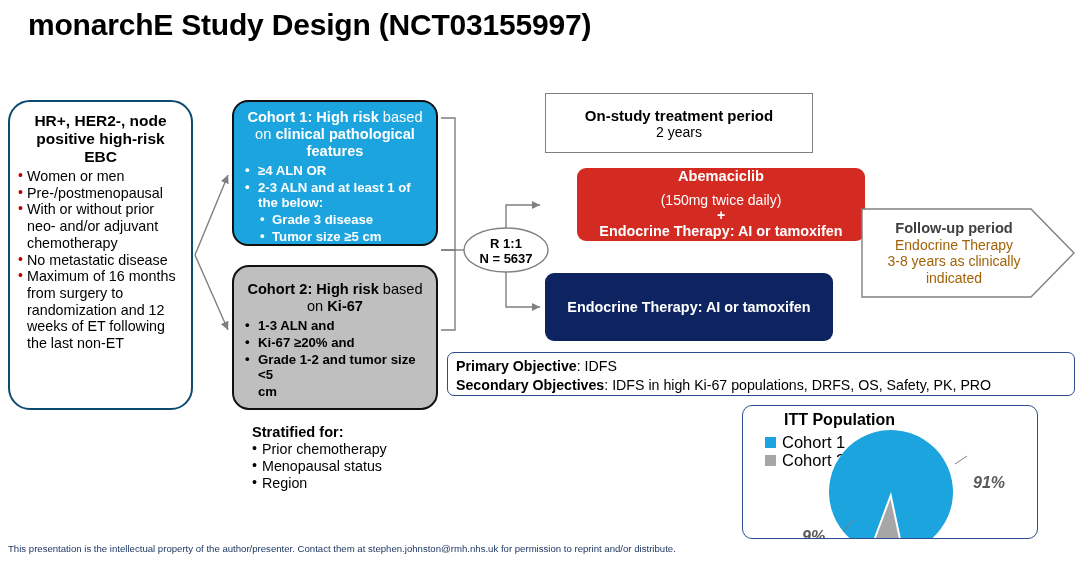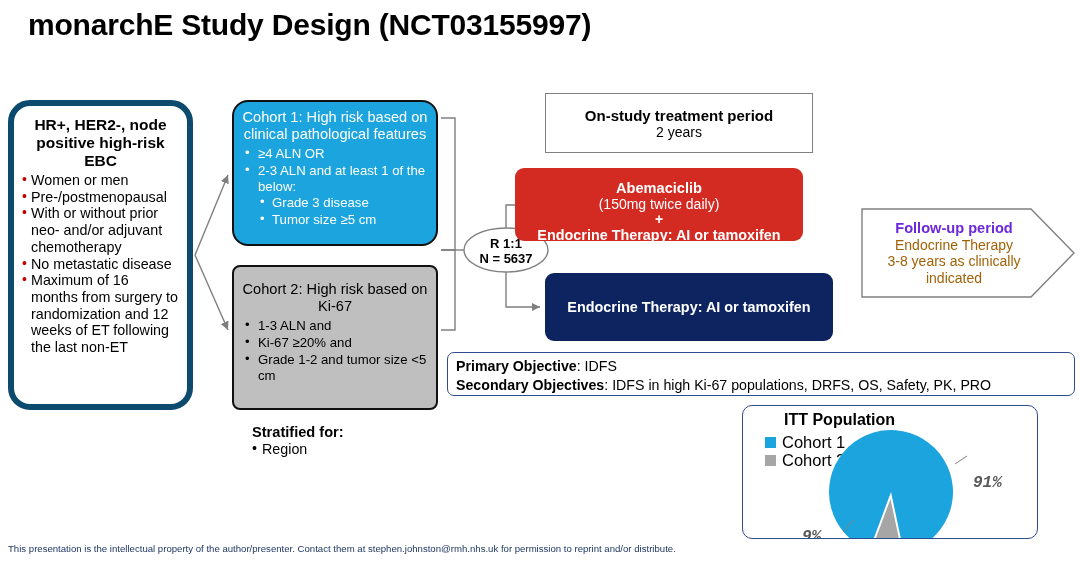--- a/index.html
+++ b/index.html
@@ -17,21 +17,21 @@
     font-size: 30px; font-weight: bold; color: #000;
     letter-spacing: -0.2px;
   }
 
   
   .rbox { position: absolute; }
 
   
   #eligibility {
     left: 8px; top: 100px; width: 185px; height: 310px;
-    border: 6px solid #0c4a6e; border-radius: 22px;
+    border: 2px solid #0c4a6e; border-radius: 22px;
     background: #fff;
     padding: 10px 8px 6px 8px;
   }
   #eligibility .hdr {
     font-size: 15.5px; font-weight: bold; text-align: center;
     line-height: 1.16; color: #000; margin-bottom: 2px;
   }
   .blist { list-style: none; }
   .blist li {
     position: relative; font-size: 14.3px; line-height: 1.17;
@@ -43,32 +43,32 @@
   }
 
   
   #cohort1 {
     left: 232px; top: 100px; width: 206px; height: 146px;
     background: #1BA4DD; border: 2px solid #111; border-radius: 16px;
     padding: 7px 6px 4px 6px; color: #fff;
   }
   #cohort2 {
     left: 232px; top: 265px; width: 206px; height: 145px;
-    background: #BFBFBF; border: 2px solid #111; border-radius: 8px;
+    background: #BFBFBF; border: 2px solid #111; border-radius: 17px;
     padding: 14px 6px 4px 6px; color: #000;
   }
   .cohort-hdr {
     font-size: 14.6px; text-align: center; line-height: 1.16;
     margin-bottom: 3px;
   }
-  .cohort-hdr b { font-weight: normal; }
+  .cohort-hdr b { font-weight: bold; }
   .dashlist { list-style: none; }
   .dashlist li {
     position: relative; font-size: 13.2px; line-height: 1.2;
-    padding-left: 18px; margin-bottom: 1px;
+    padding-left: 18px; margin-bottom: 1px; font-weight: bold;
   }
   .dashlist li::before {
     content: "•"; position: absolute; left: 5px; top: -1px;
   }
   .dashlist li.sub { padding-left: 32px; }
   .dashlist li.sub::before { left: 20px; }
   .dashlist li.cont { padding-left: 18px; }
   .dashlist li.cont::before { content: ""; }
 
   
@@ -85,46 +85,46 @@
   #onstudy {
     left: 545px; top: 93px; width: 268px; height: 60px;
     border: 1px solid #808080; background: #fff;
     display: flex; flex-direction: column; align-items: center; justify-content: center;
   }
   #onstudy .l1 { font-size: 15px; font-weight: bold; color: #000; }
   #onstudy .l2 { font-size: 14px; color: #000; }
 
   
   #arm-abema {
-    left: 515px; top: 168px; width: 288px; height: 73px;
+    left: 577px; top: 168px; width: 288px; height: 73px;
     background: #D32A22; border-radius: 9px;
-    color: #fff; text-align: center; padding-top: 12px;
+    color: #fff; text-align: center; padding-top: 0;
   }
   #arm-abema .l1 { font-size: 14.6px; font-weight: bold; }
-  #arm-abema .l2 { font-size: 14px; }
+  #arm-abema .l2 { font-size: 14px; margin-top: 8px; }
   #arm-abema .l3 { font-size: 14px; font-weight: bold; line-height: 1.05; }
   #arm-abema .l4 { font-size: 14.4px; font-weight: bold; }
 
   #arm-et {
     left: 545px; top: 273px; width: 288px; height: 68px;
     background: #0D2460; border-radius: 9px;
     color: #fff; display: flex; align-items: center; justify-content: center;
   }
   #arm-et .l1 { font-size: 14.4px; font-weight: bold; }
 
   
   #followup {
     left: 861px; top: 208px; width: 214px; height: 90px;
   }
   #followup .chev-text {
     position: absolute; left: 0; top: 0; width: 186px; height: 90px;
     display: flex; flex-direction: column; align-items: center; justify-content: center;
     text-align: center; line-height: 1.18;
   }
-  #followup .f1 { font-size: 14.6px; font-weight: bold; color: #6d28d9; }
+  #followup .f1 { font-size: 14.6px; font-weight: bold; color: #404040; }
   #followup .f2, #followup .f3, #followup .f4 { font-size: 14px; color: #a16207; }
 
   
   #objectives {
     left: 447px; top: 352px; width: 628px; height: 44px;
     border: 1px solid #2F4C8E; border-radius: 7px; background: #fff;
     padding: 4px 8px;
   }
   #objectives .row { font-size: 14.2px; color: #000; line-height: 1.32; }
   #objectives .row b { font-weight: bold; }
@@ -138,21 +138,21 @@
   #itt .itt-title {
     position: absolute; left: 10px; top: 5px;
     font-size: 16px; font-weight: bold; color: #000; margin-left: 31px;
   }
   #itt .legend { position: absolute; left: 22px; top: 28px; }
   #itt .leg-row { display: flex; align-items: center; margin-bottom: 1px; }
   #itt .sw { width: 11px; height: 11px; margin-right: 6px; display: inline-block; }
   #itt .leg-label { font-size: 16.5px; color: #000; line-height: 1.05; }
   #itt .pct {
     position: absolute; font-size: 16px; font-weight: bold;
-    font-style: italic; color: #595959; font-family: Liberation Mono, monospace;
+    font-style: italic; color: #595959;
   }
   #pct91 { left: 230px; top: 68px; }
   #pct9  { left: 59px;  top: 122px; }
 
   
   #footer {
     position: absolute; left: 8px; top: 543px;
     font-size: 9.6px; color: #1F3864;
   }
 
@@ -224,20 +224,22 @@
       <li>1-3 ALN and</li>
       <li>Ki-67 ≥20% and</li>
       <li>Grade 1-2 and tumor size  &lt;5</li>
       <li class="cont">cm</li>
     </ul>
   </div>
 
   <div class="rbox" id="stratified">
     <div class="hdr">Stratified for:</div>
     <ul>
+      <li>Prior chemotherapy</li>
+      <li>Menopausal status</li>
       <li>Region</li>
     </ul>
   </div>
 
   <div class="rbox" id="onstudy">
     <div class="l1">On-study treatment period</div>
     <div class="l2">2 years</div>
   </div>
 
   <div class="rbox" id="arm-abema" style="background: rgb(211, 42, 34);">

